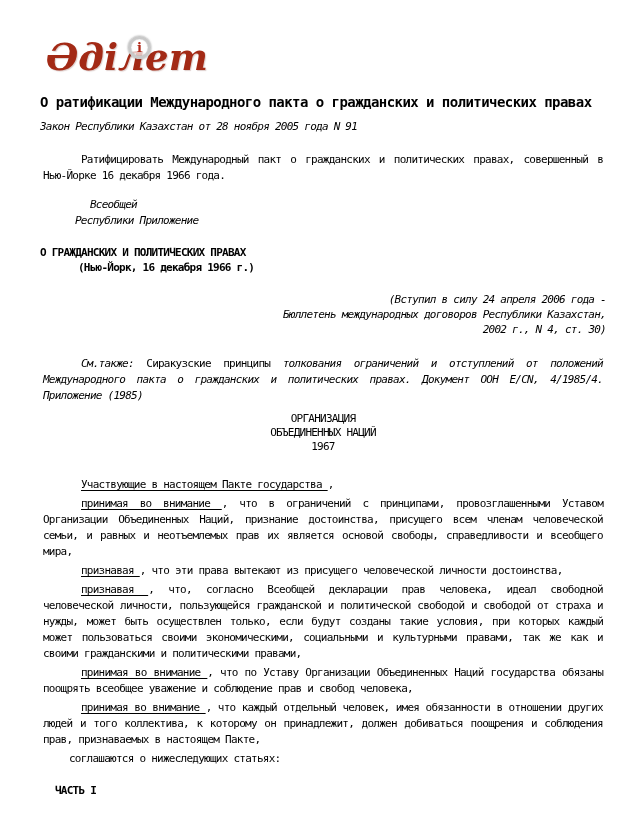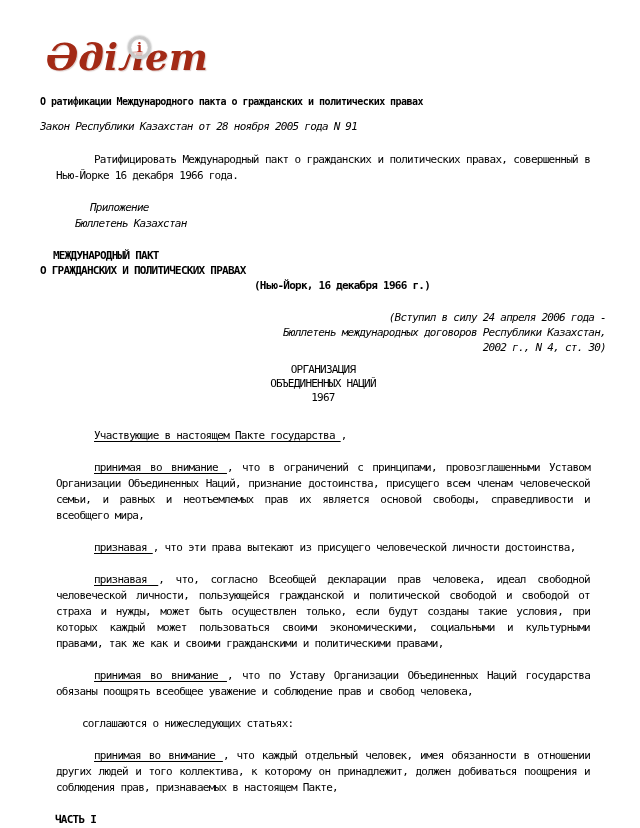--- a/index.html
+++ b/index.html
@@ -55,49 +55,49 @@
     font-size: 13px;
     letter-spacing: 0;
     color: #b02515;
     line-height: 1;
   }
 
   
   .doc-title {
     margin-top: 10px;
     font-weight: bold;
-    font-size: 10px;
+    font-size: 14px;
     letter-spacing: -0.55px;
     line-height: 16px;
   }
   .law-line { margin-top: 9px; line-height: 16px; font-style: italic; }
 
   
   .block { margin: 0; }
   .para {
-    margin: 16px;
+    margin: 3px;
     line-height: 16px;
     text-align: justify;
     text-indent: 38px;
   }
   .para.agree { text-indent: 26px; text-align: left; }
   .u { text-decoration: underline; text-underline-offset: 2px; }
   .i { font-style: italic; }
 
   .ratify-block { margin-top: 17px; }
 
   .president-block { margin-top: 13px; font-style: italic; }
   .president-block div { line-height: 16px; }
   .president-block div:nth-child(1) { padding-left: 50px; }
   .president-block div:nth-child(2) { padding-left: 35px; }
 
   .pact-title-block { margin-top: 16px; font-weight: bold; }
   .pact-title-block div { line-height: 15px; }
   .pact-title-block div.ind13 { padding-left: 13px; }
-  .pact-title-block div.ind38 { padding-left: 38px; text-align: center; }
+  .pact-title-block div.ind38 { padding-left: 38px; }
 
   .entry-note-block {
     margin-top: 17px;
     font-style: italic;
     text-align: right;
   }
   .entry-note-block div { line-height: 15px; }
 
   .see-also-block { margin-top: 19px; }
 
@@ -127,48 +127,50 @@
 
   <div class="doc-title">О ратификации Международного пакта о гражданских и политических правах</div>
 
   <div class="law-line">Закон Республики Казахстан от 28 ноября 2005 года N 91</div>
 
   <div class="block ratify-block">
       <p class="para"><span>Ратифицировать Международный пакт о гражданских и политических правах, совершенный в Нью-Йорке 16 декабря 1966 года.</span></p>
     </div>
 
   <div class="block president-block">
-      <div>Приложение</div>
-      <div>Бюллетень Казахстан</div>
+      <div>Всеобщей</div>
+      <div>Республики Приложение</div>
     </div>
 
   <div class="block pact-title-block">
-      <div class="ind13">МЕЖДУНАРОДНЫЙ ПАКТ</div>
       <div>О ГРАЖДАНСКИХ И ПОЛИТИЧЕСКИХ ПРАВАХ</div>
       <div class="ind38">(Нью-Йорк, 16 декабря 1966 г.)</div>
     </div>
 
   <div class="block entry-note-block">
       <div>(Вступил в силу 24 апреля 2006 года -</div>
       <div>Бюллетень международных договоров Республики Казахстан,</div>
       <div>2002 г., N 4, ст. 30)</div>
     </div>
 
+  <div class="block see-also-block">
+      <p class="para"><span class="i">См.также:</span><span> Сиракузские принципы </span><span class="i">толкования ограничений и отступлений от положений Международного пакта о гражданских и политических правах. Документ ООН E/CN, 4/1985/4. Приложение (1985)</span></p>
+    </div>
 
   <div class="block un-block">
       <div>ОРГАНИЗАЦИЯ</div>
       <div>ОБЪЕДИНЕННЫХ НАЦИЙ</div>
       <div>1967</div>
     </div>
 
   <div class="block preamble-block">
       <p class="para"><span class="u">Участвующие в настоящем Пакте государства </span><span>,</span></p>
       <p class="para"><span class="u">принимая во внимание </span><span>, что в ограничений с принципами, провозглашенными Уставом Организации Объединенных Наций, признание достоинства, присущего всем членам человеческой семьи, и равных и неотъемлемых прав их является основой свободы, справедливости и всеобщего мира,</span></p>
       <p class="para"><span class="u">признавая </span><span>, что эти права вытекают из присущего человеческой личности достоинства,</span></p>
       <p class="para"><span class="u">признавая </span><span>, что, согласно Всеобщей декларации прав человека, идеал свободной человеческой личности, пользующейся гражданской и политической свободой и свободой от страха и нужды, может быть осуществлен только, если будут созданы такие условия, при которых каждый может пользоваться своими экономическими, социальными и культурными правами, так же как и своими гражданскими и политическими правами,</span></p>
       <p class="para"><span class="u">принимая во внимание </span><span>, что по Уставу Организации Объединенных Наций государства обязаны поощрять всеобщее уважение и соблюдение прав и свобод человека,</span></p>
+      <p class="para"><span class="u">принимая во внимание </span><span>, что каждый отдельный человек, имея обязанности в отношении других людей и того коллектива, к которому он принадлежит, должен добиваться поощрения и соблюдения прав, признаваемых в настоящем Пакте,</span></p>
       <p class="para agree"><span>соглашаются о нижеследующих статьях:</span></p>
-      <p class="para"><span class="u">принимая во внимание </span><span>, что каждый отдельный человек, имея обязанности в отношении других людей и того коллектива, к которому он принадлежит, должен добиваться поощрения и соблюдения прав, признаваемых в настоящем Пакте,</span></p>
     </div>
 
   <div class="part-heading">ЧАСТЬ I</div>
 
 </div>
 
 </body></html>

